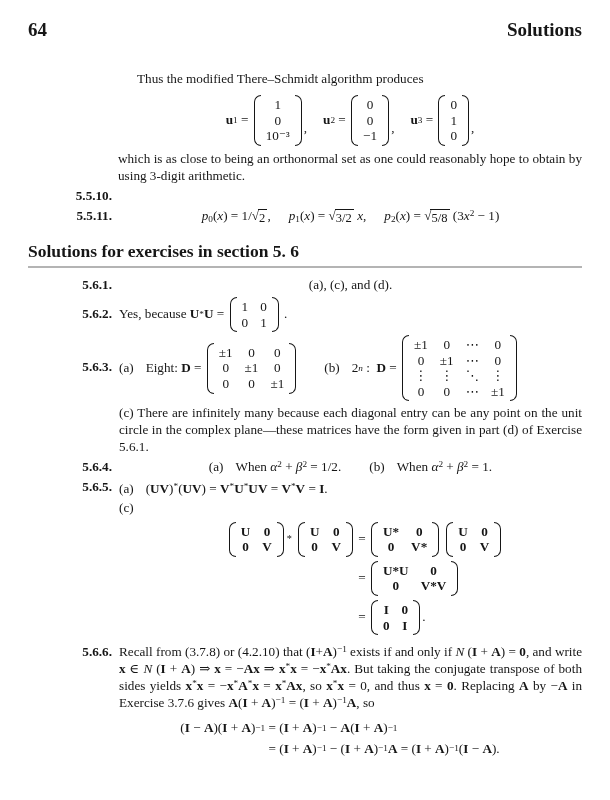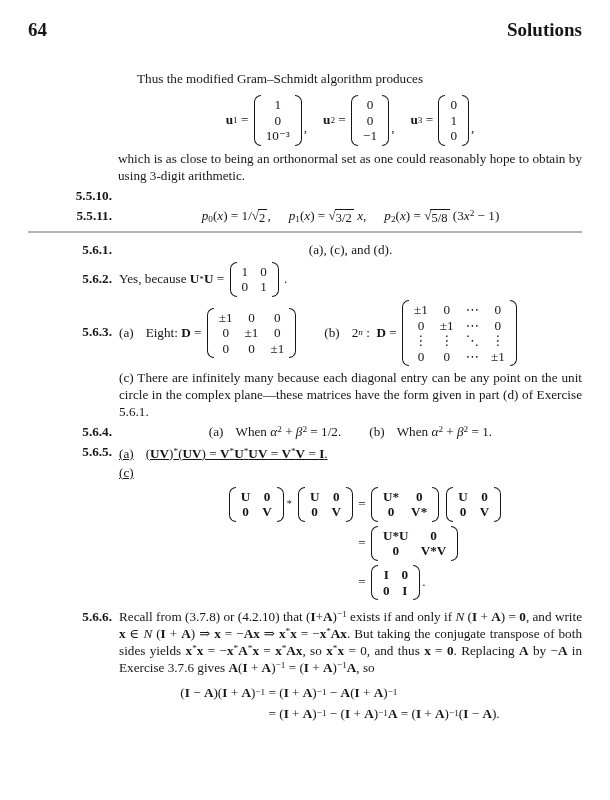--- a/index.html
+++ b/index.html
@@ -15,21 +15,21 @@
   .lead{margin:29px 0 0 109px;}
   .bodypara{margin:5px 0 0 90px;width:464px;text-align:justify;}
 
   
   .item{display:grid;grid-template-columns:84px 1fr;column-gap:7px;margin-top:3px;}
   .item.vc{align-items:center;}
   .lbl{font-weight:bold;text-align:right;white-space:nowrap;}
   .lblpad{padding-top:24px;}
   .txt{text-align:justify;}
   .txt.nojust{text-align:center;}
-  .subline{text-align:left;margin-top:2px;text-decoration:underline;}
+  .subline{text-align:left;margin-top:2px;}
 
   
   h2{font-size:17.5px;font-weight:bold;margin:15px 0 0 0;line-height:1.15;}
   .rule{height:2px;background:#b4b4b4;margin:5px 0 9px 0;}
 
   
   .disp{display:flex;align-items:center;justify-content:center;margin:7px 0 4px 90px;width:464px;}
   .mathline{display:flex;align-items:center;flex-wrap:nowrap;text-align:left;}
   .disp .rt,.mathline .rt,.eql .rt,.eqr .rt{white-space:pre;}
 
@@ -63,21 +63,21 @@
 </head>
 <body>
 
 <div class="page">
 
   <div class="hdr">
     <span>64</span>
     <span>Solutions</span>
   </div>
 
-  <p class="lead">Thus the modified Gram–Schmidt algorithm produces</p>
+  <p class="lead">Thus the modified There–Schmidt algorithm produces</p>
 
   <div class="disp">
       <span class="rb">u</span>
       <span class="rsub">1</span>
       <span class="rt"> = </span>
       <span class="mx">
         <span class="lp"></span>
         <span class="bd" style="grid-template-columns: repeat(1, auto);">
           <span class="c">1</span>
           <span class="c">0</span>
@@ -120,20 +120,21 @@
 
   <div class="item">
     <span class="lbl">5.5.10.</span>
   </div>
 
   <div class="item">
     <span class="lbl">5.5.11.</span>
     <span class="txt nojust"><span class="ri">p</span><span class="rsub">0</span><span class="rt">(</span><span class="ri">x</span><span class="rt">) = 1/</span><span class="rsq"><span class="sym">√</span><span class="rad">2</span></span><span class="rt">,</span><span class="rg" style="width: 18px;"></span><span class="ri">p</span><span class="rsub">1</span><span class="rt">(</span><span class="ri">x</span><span class="rt">) = </span><span class="rsq"><span class="sym">√</span><span class="rad">3/2</span></span><span class="rt"> </span><span class="ri">x</span><span class="rt">,</span><span class="rg" style="width: 18px;"></span><span class="ri">p</span><span class="rsub">2</span><span class="rt">(</span><span class="ri">x</span><span class="rt">) = </span><span class="rsq"><span class="sym">√</span><span class="rad">5/8</span></span><span class="rt"> (3</span><span class="ri">x</span><span class="rsup">2</span><span class="rt"> − 1)</span></span>
   </div>
 
+  <h2>Solutions for exercises in section 5. 6</h2>
   <div class="rule"></div>
 
   <div class="item">
     <span class="lbl">5.6.1.</span>
     <span class="txt nojust"><span class="rt">(a), (c), and (d).</span></span>
   </div>
 
   <div class="item vc">
     <span class="lbl">5.6.2.</span>
     <span class="txt mathline">

